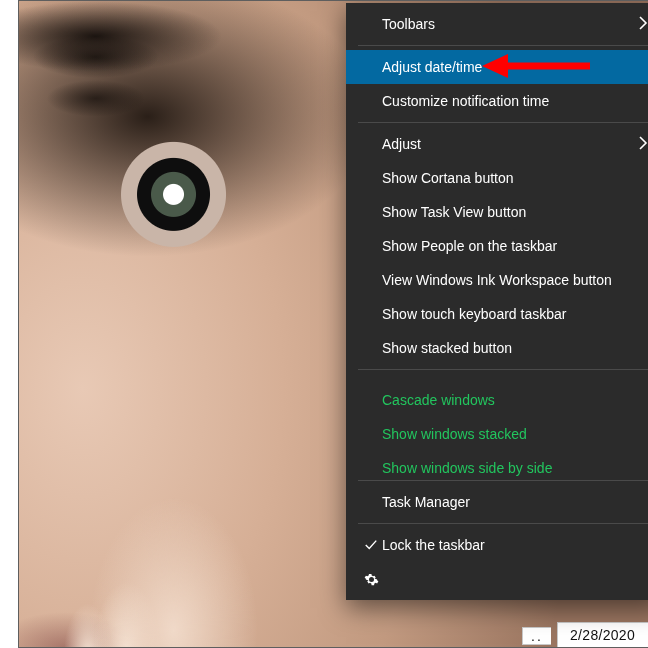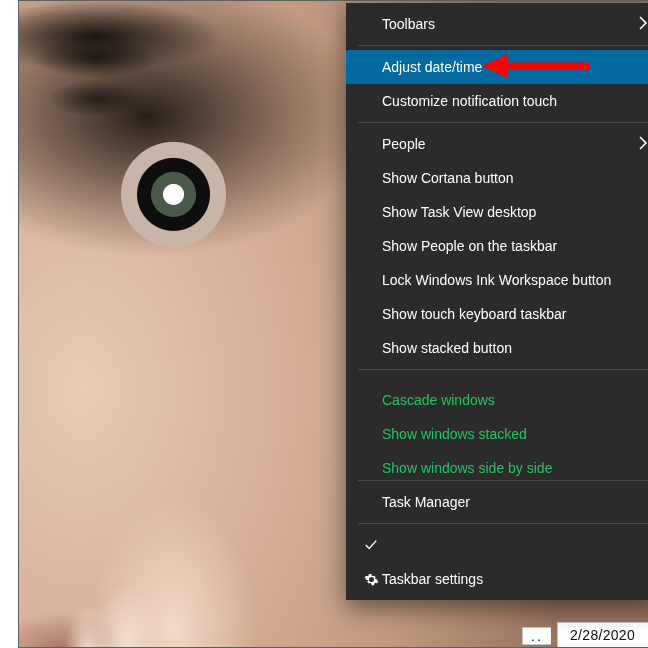--- a/index.html
+++ b/index.html
@@ -141,45 +141,45 @@
             <path d="M2 1 L8 7 L2 13" stroke="#fff" stroke-width="1.6" fill="none"></path>
           </svg></span>
       </div>
       <div class="menu-sep"></div>
       <div class="menu-item hover">
         <span class="icon-slot"></span>
         <span class="label">Adjust date/time</span>
       </div>
       <div class="menu-item">
         <span class="icon-slot"></span>
-        <span class="label">Customize notification touch</span>
-      </div>
-      <div class="menu-sep"></div>
-      <div class="menu-item">
-        <span class="icon-slot"></span>
-        <span class="label">People</span>
+        <span class="label">Customize notification time</span>
+      </div>
+      <div class="menu-sep"></div>
+      <div class="menu-item">
+        <span class="icon-slot"></span>
+        <span class="label">Adjust</span>
         <span class="chevron"><svg width="10" height="14" viewBox="0 0 10 14">
             <path d="M2 1 L8 7 L2 13" stroke="#fff" stroke-width="1.6" fill="none"></path>
           </svg></span>
       </div>
       <div class="menu-item">
         <span class="icon-slot"></span>
         <span class="label">Show Cortana button</span>
       </div>
       <div class="menu-item">
         <span class="icon-slot"></span>
-        <span class="label">Show Task View desktop</span>
+        <span class="label">Show Task View button</span>
       </div>
       <div class="menu-item">
         <span class="icon-slot"></span>
         <span class="label">Show People on the taskbar</span>
       </div>
       <div class="menu-item">
         <span class="icon-slot"></span>
-        <span class="label">Lock Windows Ink Workspace button</span>
+        <span class="label">View Windows Ink Workspace button</span>
       </div>
       <div class="menu-item">
         <span class="icon-slot"></span>
         <span class="label">Show touch keyboard taskbar</span>
       </div>
       <div class="menu-item">
         <span class="icon-slot"></span>
         <span class="label">Show stacked button</span>
       </div>
       <div class="menu-sep"></div>
@@ -200,28 +200,28 @@
         <span class="icon-slot"></span>
         <span class="label">Task Manager</span>
       </div>
       <div class="menu-sep"></div>
       <div class="menu-item">
         <span class="icon-slot">
           <svg width="14" height="14" viewBox="0 0 16 16">
             <path d="M2 8 L6 12 L14 3" stroke="#fff" stroke-width="1.6" fill="none"></path>
           </svg>
         </span>
+        <span class="label">Lock the taskbar</span>
       </div>
       <div class="menu-item">
         <span class="icon-slot">
           <svg width="15" height="15" viewBox="0 0 24 24">
             <path fill="#fff" d="M12 8a4 4 0 1 0 0 8 4 4 0 0 0 0-8zm9 4a7 7 0 0 1-.1 1.2l2.1 1.6-2 3.4-2.5-1a7 7 0 0 1-2 1.2l-.4 2.6h-4l-.4-2.6a7 7 0 0 1-2-1.2l-2.5 1-2-3.4 2.1-1.6A7 7 0 0 1 3 12a7 7 0 0 1 .1-1.2L1 9.2l2-3.4 2.5 1a7 7 0 0 1 2-1.2L7.9 3h4l.4 2.6a7 7 0 0 1 2 1.2l2.5-1 2 3.4-2.1 1.6A7 7 0 0 1 21 12z"></path>
           </svg>
         </span>
-        <span class="label">Taskbar settings</span>
       </div>
     </div>
 
   <svg class="annotation-arrow" style="left:464px; top:52px;" width="110" height="28" viewBox="0 0 110 28">
     <line x1="108" y1="14" x2="20" y2="14" stroke="#ff0000" stroke-width="7"></line>
     <polygon points="0,14 26,2 26,26" fill="#ff0000"></polygon>
   </svg>
 
   <div class="taskbar-strip">
     <span class="dots">..</span>

